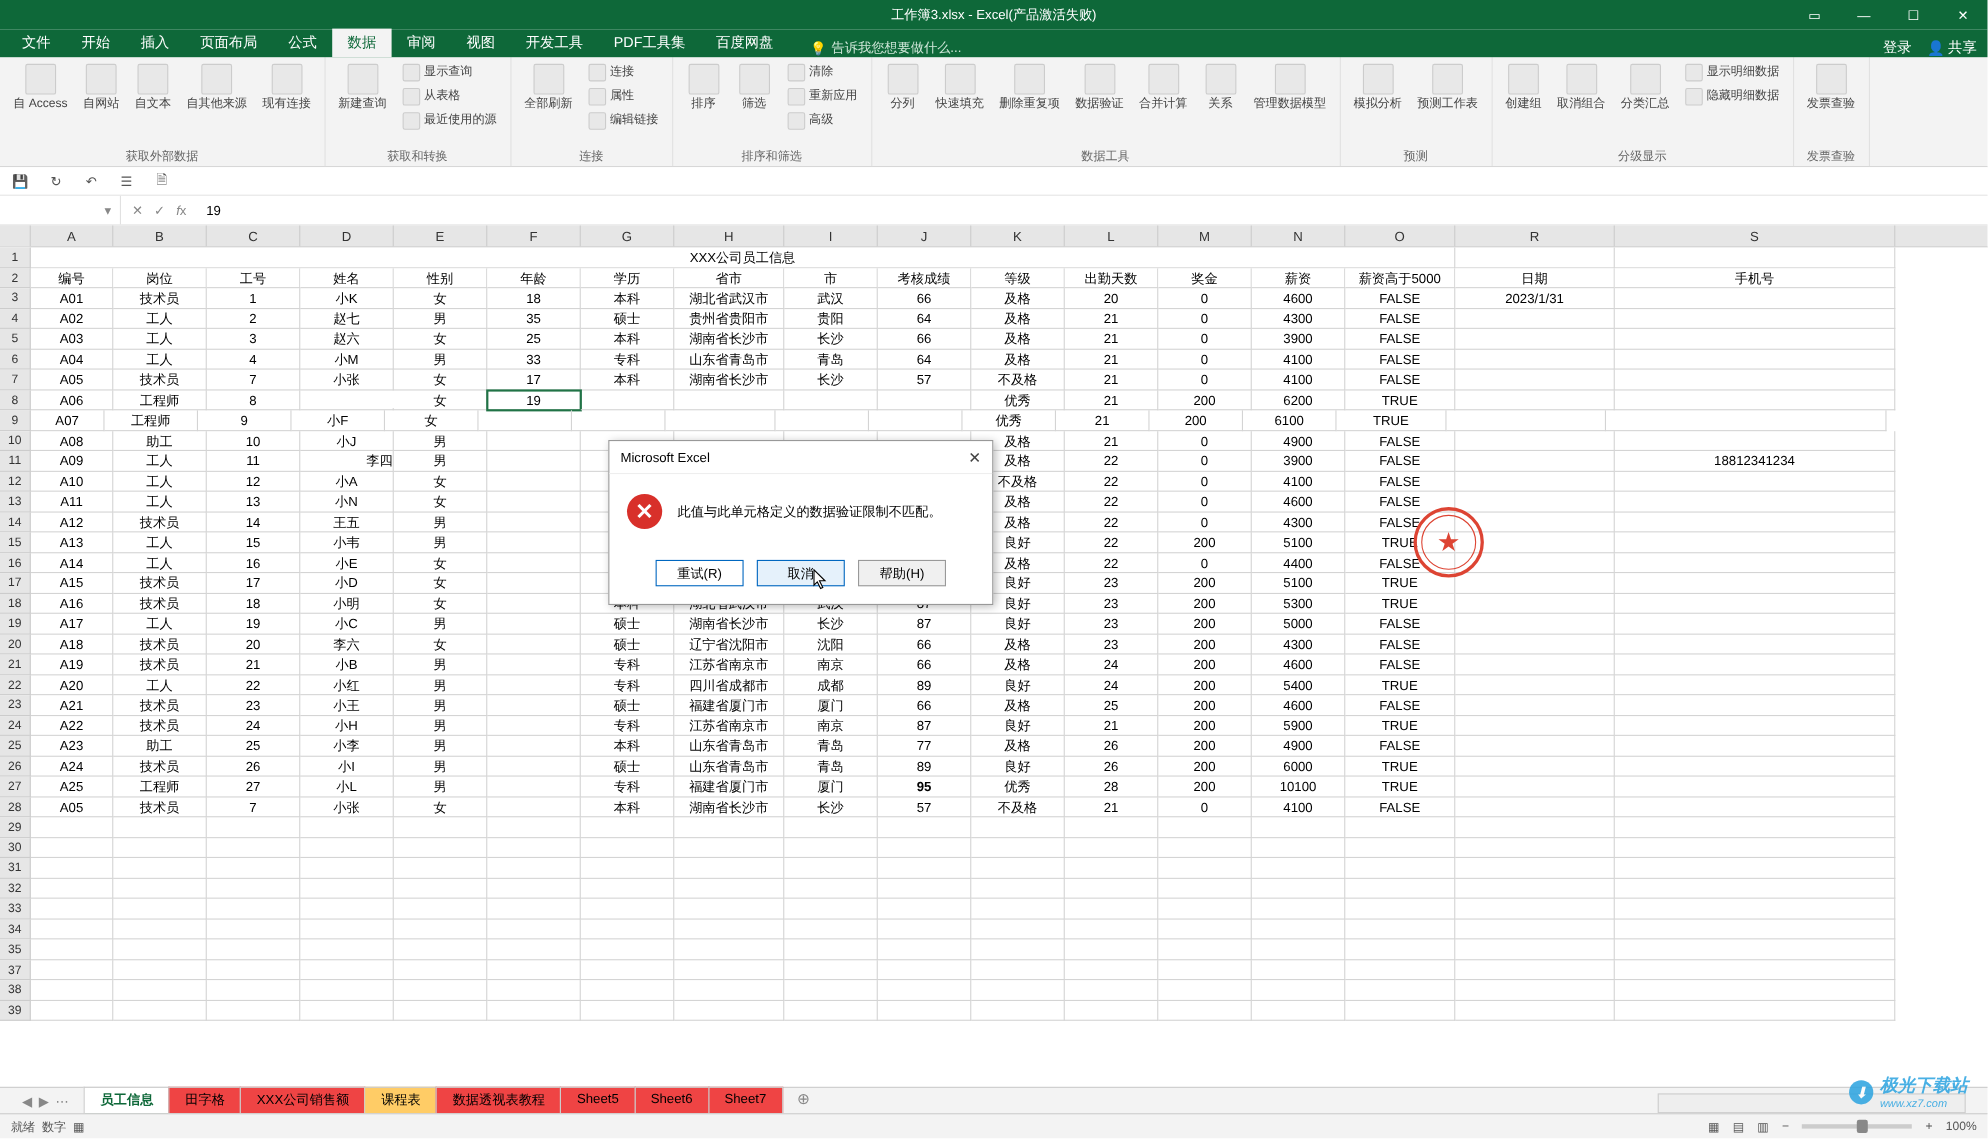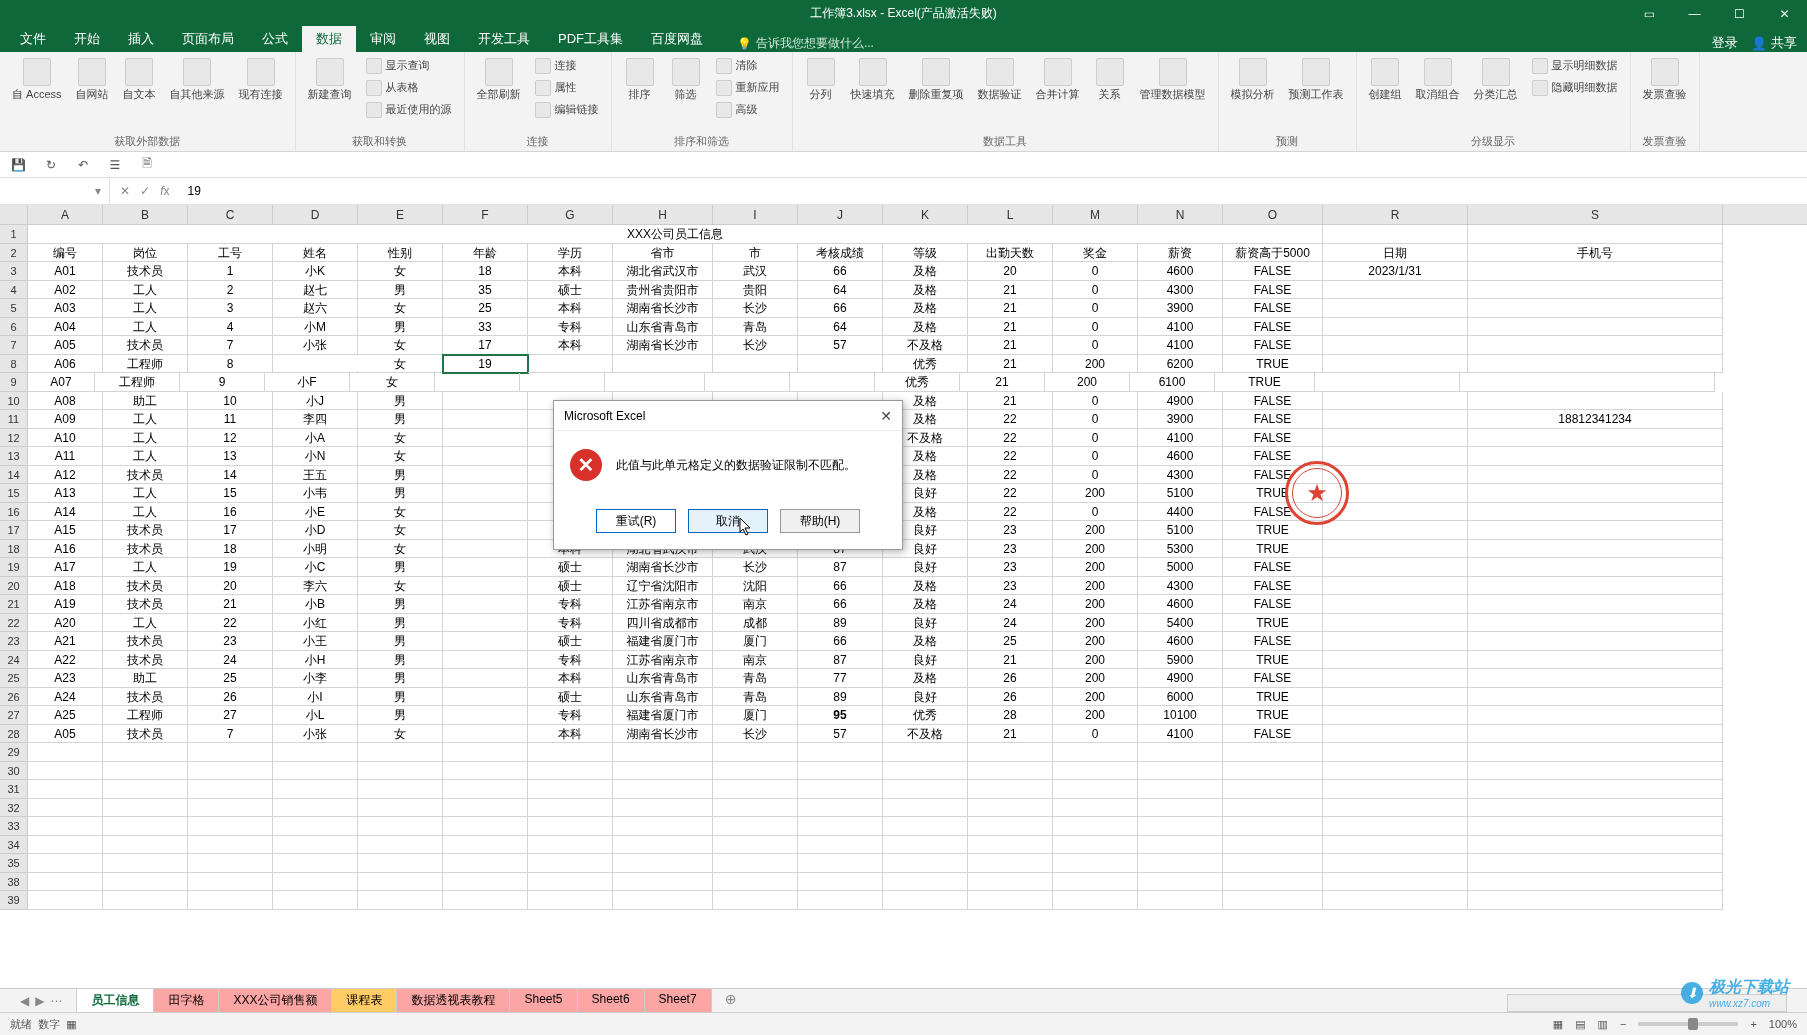--- a/index.html
+++ b/index.html
@@ -56,21 +56,21 @@
 .cell.selected { outline: 2px solid #217346; outline-offset: -1px; }
 
 
 .stamp { position: absolute; width: 64px; height: 64px; border: 3px solid #d43; border-radius: 50%; display: flex; align-items: center; justify-content: center; color: #d43; font-size: 20px; pointer-events: none; }
 .stamp::before { content: "★"; font-size: 24px; }
 .stamp-ring { position:absolute; inset:4px; border:1px solid #d43; border-radius:50%;}
 
 
 .sheettabs { position: absolute; bottom: 23px; left: 0; right: 0; height: 24px; background: #f3f3f3; border-top: 1px solid #ccc; display: flex; align-items: center; padding-left: 20px; }
 .stnav { display: flex; gap: 6px; color: #888; margin-right: 14px; }
-.stab { padding: 3px 14px; border: 1px solid #ccc; border-bottom: none; background: #fca5a5; font-size: 12px; margin-right: -1px; }
+.stab { padding: 3px 14px; border: 1px solid #ccc; border-bottom: none; background: #ef4444; font-size: 12px; margin-right: -1px; }
 .stab.active { background: #fff; border-bottom: 2px solid #0e6839; color: #0e6839; font-weight: bold; }
 .stab.orange { background: #ffcc66; }
 .stab.add { border: none; background: transparent; color: #888; font-size: 14px; }
 .hscroll { position:absolute; right:20px; bottom:0; height:18px; width:280px; background:#eee; border:1px solid #ccc;}
 
 
 .statusbar { position: absolute; bottom: 0; left: 0; right: 0; height: 23px; background: #f3f3f3; border-top: 1px solid #ccc; display: flex; align-items: center; padding: 0 10px; font-size: 11px; color: #555; }
 .statusbar .right { margin-left: auto; display: flex; gap: 12px; align-items: center; }
 .zoomslider { width: 100px; height: 4px; background: #ccc; position: relative; }
 .zoomslider::after { content:""; position:absolute; left:50%; top:-4px; width:10px; height:12px; background:#888; border-radius:2px;}
@@ -548,21 +548,21 @@
       <div class="cell" style="width: 85px;">4900</div>
       <div class="cell" style="width: 100px;">FALSE</div>
       <div class="cell" style="width: 145px;"></div>
       <div class="cell" style="width: 255px;"></div>
     </div>
     <div class="row">
       <div class="rh">11</div>
       <div class="cell" style="width: 75px;">A09</div>
       <div class="cell" style="width: 85px;">工人</div>
       <div class="cell" style="width: 85px;">11</div>
-      <div class="cell" style="width: 85px;">李四</div>
+      <div class="cell" style="width: 85px; text-align: right;">李四</div>
       <div class="cell" style="width: 85px;">男</div>
       <div class="cell" style="width: 85px;"></div>
       <div class="cell" style="width: 85px;"></div>
       <div class="cell" style="width: 100px;"></div>
       <div class="cell" style="width: 85px;"></div>
       <div class="cell" style="width: 85px;"></div>
       <div class="cell" style="width: 85px;">及格</div>
       <div class="cell" style="width: 85px;">22</div>
       <div class="cell" style="width: 85px;">0</div>
       <div class="cell" style="width: 85px;">3900</div>
@@ -1025,20 +1025,40 @@
       <div class="cell" style="width: 85px;"></div>
       <div class="cell" style="width: 85px;"></div>
       <div class="cell" style="width: 85px;"></div>
       <div class="cell" style="width: 85px;"></div>
       <div class="cell" style="width: 100px;"></div>
       <div class="cell" style="width: 145px;"></div>
       <div class="cell" style="width: 255px;"></div>
     </div>
     <div class="row">
       <div class="rh">35</div>
+      <div class="cell" style="width: 75px;"></div>
+      <div class="cell" style="width: 85px;"></div>
+      <div class="cell" style="width: 85px;"></div>
+      <div class="cell" style="width: 85px;"></div>
+      <div class="cell" style="width: 85px;"></div>
+      <div class="cell" style="width: 85px;"></div>
+      <div class="cell" style="width: 85px;"></div>
+      <div class="cell" style="width: 100px;"></div>
+      <div class="cell" style="width: 85px;"></div>
+      <div class="cell" style="width: 85px;"></div>
+      <div class="cell" style="width: 85px;"></div>
+      <div class="cell" style="width: 85px;"></div>
+      <div class="cell" style="width: 85px;"></div>
+      <div class="cell" style="width: 85px;"></div>
+      <div class="cell" style="width: 100px;"></div>
+      <div class="cell" style="width: 145px;"></div>
+      <div class="cell" style="width: 255px;"></div>
+    </div>
+    <div class="row">
+      <div class="rh">37</div>
       <div class="cell" style="width: 75px;"></div>
       <div class="cell" style="width: 85px;"></div>
       <div class="cell" style="width: 85px;"></div>
       <div class="cell" style="width: 85px;"></div>
       <div class="cell" style="width: 85px;"></div>
       <div class="cell" style="width: 85px;"></div>
       <div class="cell" style="width: 85px;"></div>
       <div class="cell" style="width: 100px;"></div>
       <div class="cell" style="width: 85px;"></div>
       <div class="cell" style="width: 85px;"></div>

